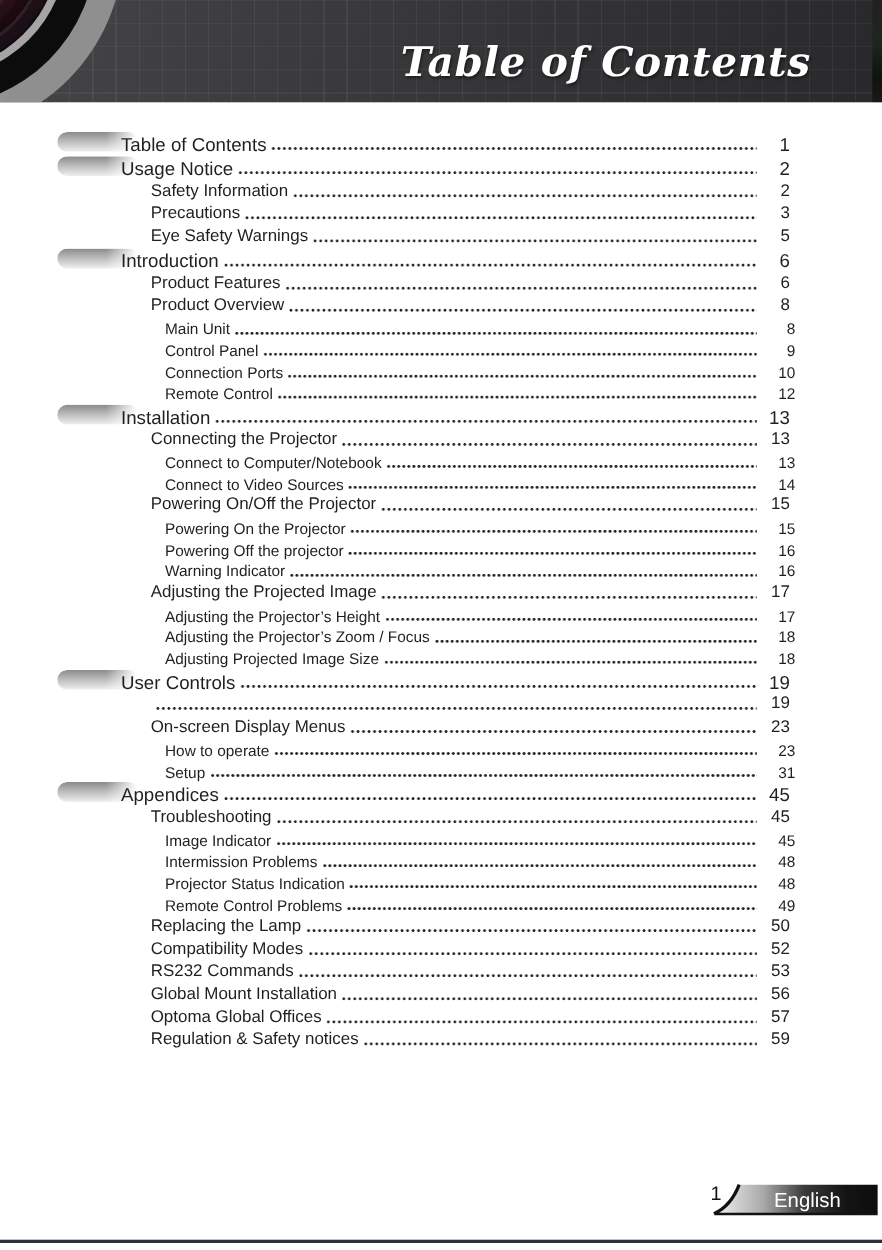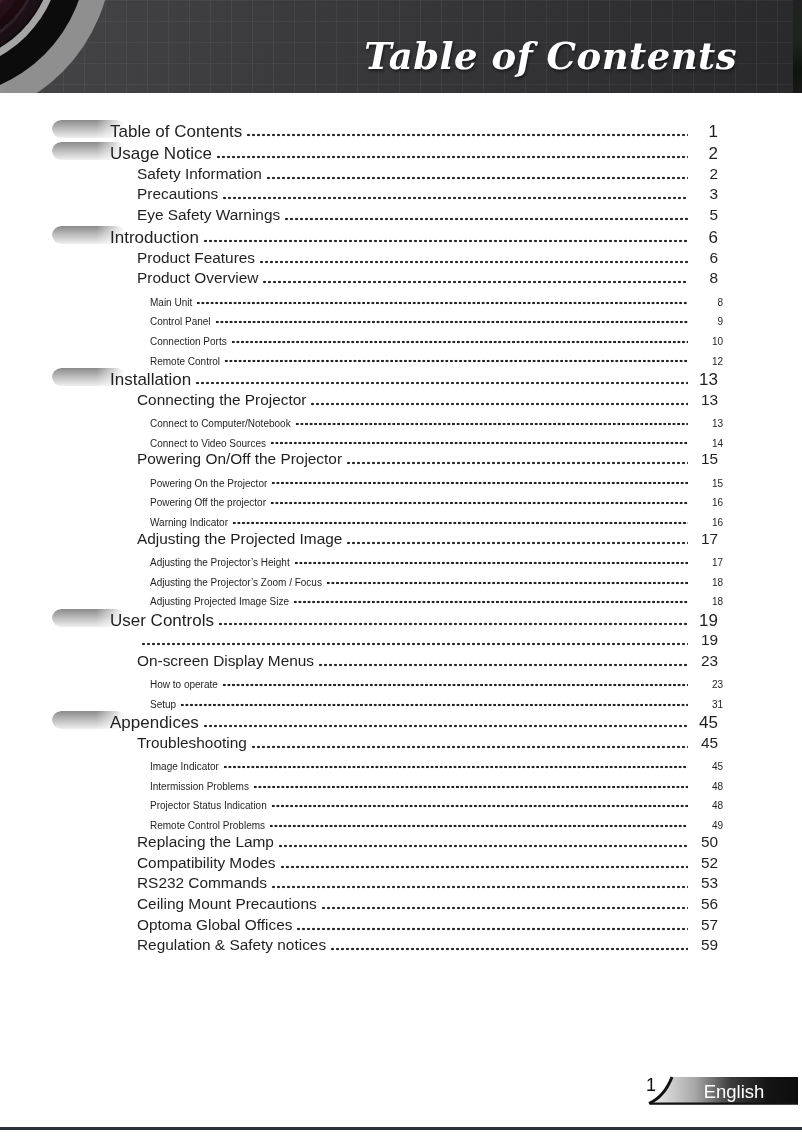--- a/index.html
+++ b/index.html
@@ -50,21 +50,21 @@
   .row .label{white-space:nowrap;line-height:1.12;position:relative;z-index:1;}
   .row .leader{
     flex:1;align-self:stretch;margin:0 2px 0 4px;
     background-image:radial-gradient(circle,#222 1.05px,transparent 1.55px);
     background-size:5px 4px;background-repeat:repeat-x;
     background-position:0 calc(100% - 4px);
   }
   .row .page{min-width:28px;text-align:right;line-height:1.12;}
   .l1{height:22px;font-size:17px;padding-left:58px;}
   .l2{height:20.7px;font-size:15.4px;padding-left:85px;align-items:center;}
-  .l3{height:19.6px;font-size:10px;padding-left:98px;justify-content:flex-end;}
+  .l3{height:19.6px;font-size:14px;padding-left:98px;justify-content:flex-end;}
   .l3 .leader{background-size:4.6px 4px;margin-right:7px;background-position:0 calc(100% - 3.5px);}
   .l3 .page{margin-right:-5px;}
   .pill{display:none;}
   .l1 .pill{
     display:block;position:absolute;left:0;top:1px;width:74px;height:18px;
     border-radius:10px;
     background:linear-gradient(to bottom,#8b8b8b 0%,#c3c3c3 55%,#efefef 100%);
     -webkit-mask-image:linear-gradient(to right,#000 60%,transparent 98%);
     mask-image:linear-gradient(to right,#000 60%,transparent 98%);
     box-shadow:0 0 2px rgba(140,140,140,.6);
@@ -318,21 +318,21 @@
       <span class="page">52</span>
     </div>
     <div class="row l2">
 
       <span class="label">RS232 Commands</span>
       <span class="leader"></span>
       <span class="page">53</span>
     </div>
     <div class="row l2">
 
-      <span class="label">Ceiling Mount Precautions</span>
+      <span class="label">Global Mount Installation</span>
       <span class="leader"></span>
       <span class="page">56</span>
     </div>
     <div class="row l2">
 
       <span class="label">Optoma Global Offices</span>
       <span class="leader"></span>
       <span class="page">57</span>
     </div>
     <div class="row l2">

